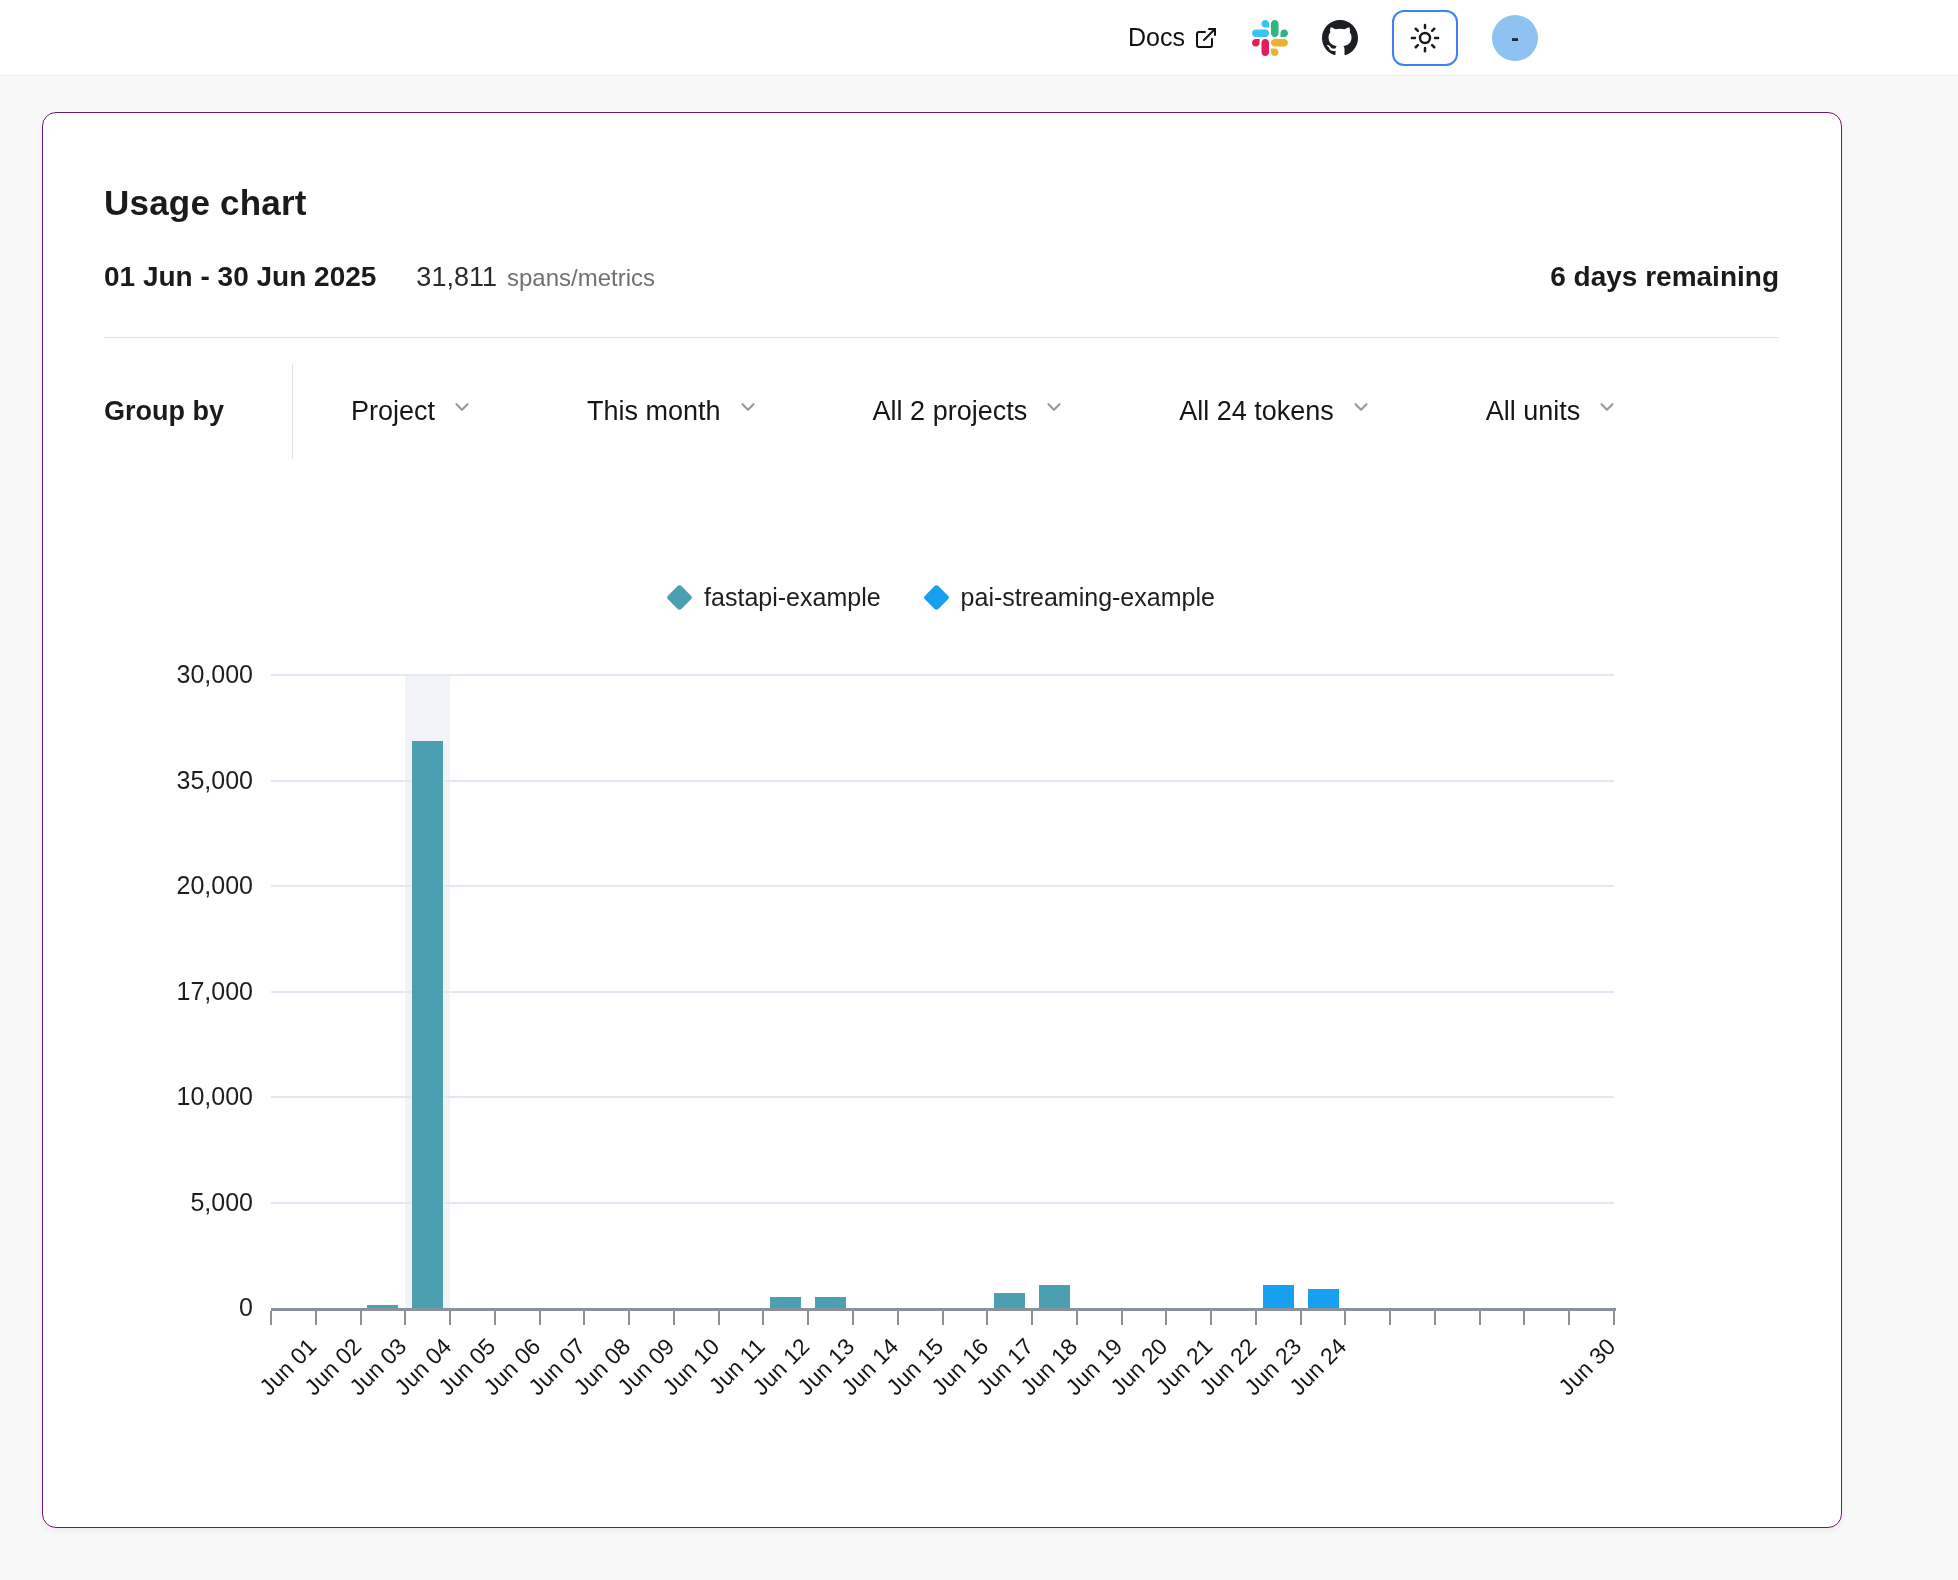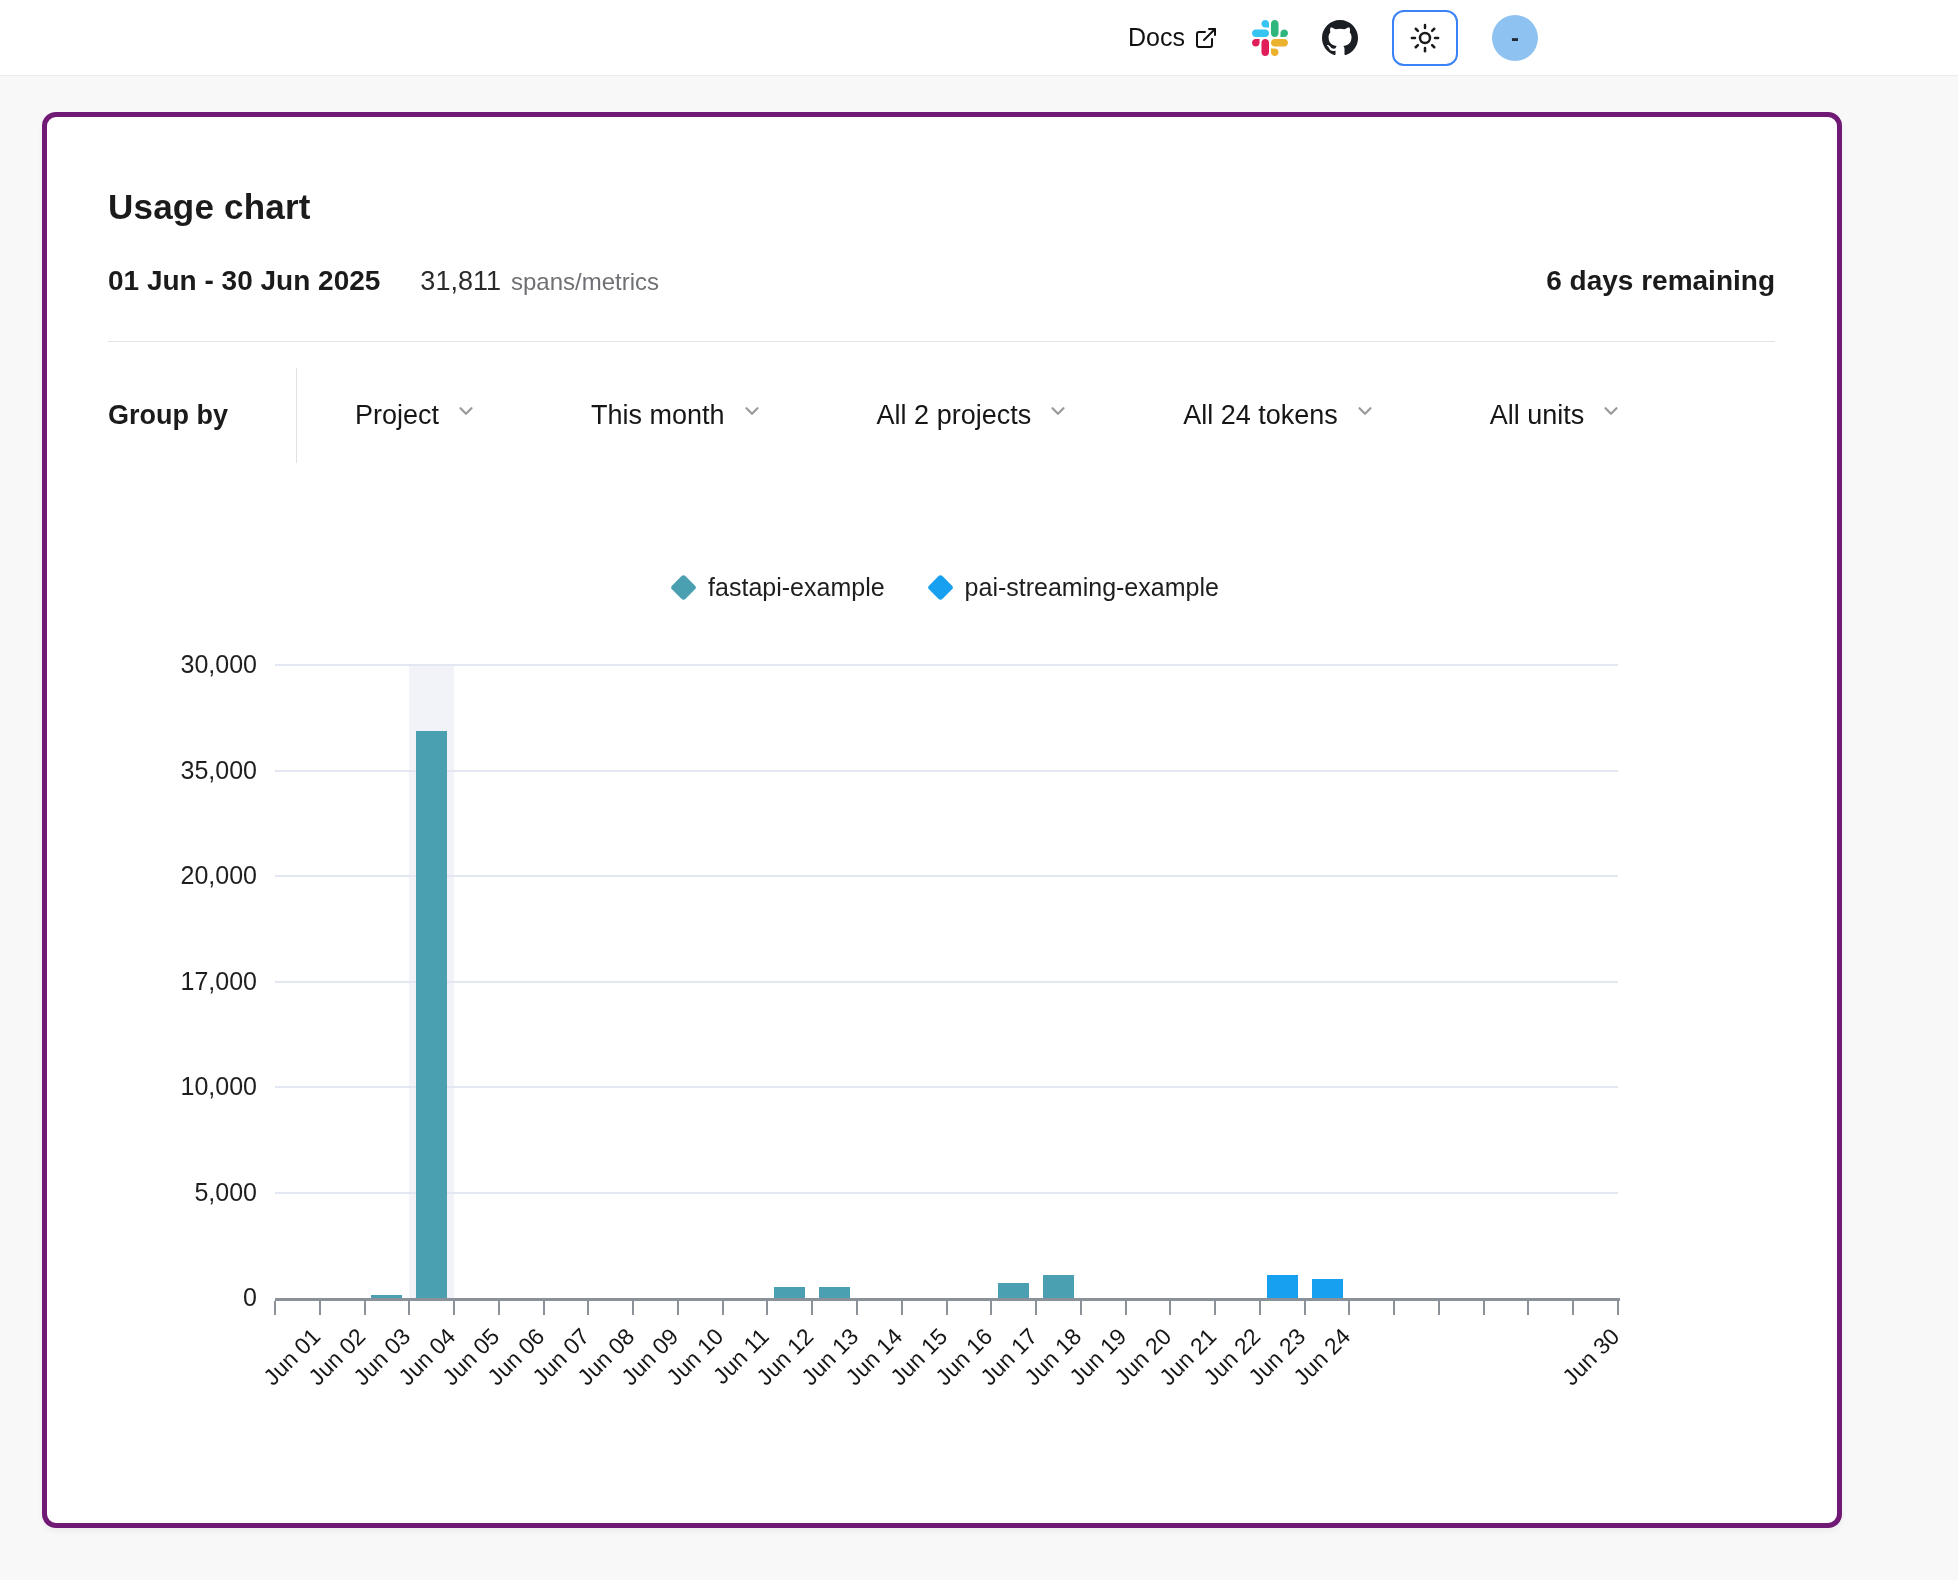--- a/index.html
+++ b/index.html
@@ -13,39 +13,39 @@
   .icon-btn { background:none; border:none; cursor:pointer; display:flex; align-items:center; justify-content:center; }
   .icon-btn svg { width:36px; height:36px; }
   .theme-toggle { width:66px; height:56px; border:2px solid #3b82f6; border-radius:12px; background:#fff;
                   display:flex; align-items:center; justify-content:center; cursor:pointer; }
   .theme-toggle svg { width:30px; height:30px; }
   .avatar { width:46px; height:46px; border-radius:50%; background:#8ec2f0; color:#1f2937;
             display:flex; align-items:center; justify-content:center; font-size:24px; font-weight:600; cursor:pointer; }
 
   
   .card { position:relative; width:1800px; height:1416px; margin:36px 0 0 42px; background:#fff;
-          border:5px solid #701a75; border-radius:14px; box-shadow:0 3px 6px rgba(0,0,0,.05); padding:48px 62px 0 61px; }
+          border:1px solid #701a75; border-radius:14px; box-shadow:0 3px 6px rgba(0,0,0,.05); padding:48px 62px 0 61px; }
   .card h1 { font-size:35px; font-weight:700; margin-top:22px; letter-spacing:.2px; }
   .stats-row { display:flex; align-items:baseline; margin-top:38px; }
   .date-range { font-size:28px; font-weight:700; }
   .total { font-size:27px; margin-left:40px; color:#2b2b2b; }
   .unit { font-size:24px; color:#6e7074; margin-left:10px; }
   .remaining { margin-left:auto; font-size:28px; font-weight:700; }
   .rule { border:none; border-top:1px solid #e4e4e6; margin-top:44px; }
 
   
   .filters { display:flex; align-items:center; margin-top:26px; height:95px; }
   .group-by { font-size:27px; font-weight:700; }
   .vdivider { width:1px; height:100%; background:#e2e2e4; margin:0 58px 0 68px; }
   .dropdown { background:none; border:none; cursor:pointer; display:flex; align-items:flex-start; gap:16px;
               font-size:27px; color:#161616; font-family:inherit; margin-right:114px; }
   .dropdown svg { width:22px; height:22px; }
 
   
-  .chart-area { position:absolute; left:0; top:430px; width:1798px; height:986px; }
+  .chart-area { position:absolute; left:0; top:444px; width:1798px; height:986px; }
   .legend { position:absolute; left:228px; top:26px; width:1343px; display:flex; justify-content:center; gap:46px; }
   .legend-item { display:flex; align-items:center; gap:15px; font-size:25px; color:#1e1e1e; cursor:pointer; }
   .diamond { width:19px; height:19px; transform:rotate(45deg); border-radius:3px; flex:0 0 auto; }
 
   #y-axis { position:absolute; left:0; top:0; width:210px; height:986px; }
   .y-tick-label { position:absolute; right:0; font-size:25px; color:#1e1e1e; }
 
   #plot { position:absolute; left:228px; top:118px; width:1343px; height:633px; }
   .gridline { position:absolute; height:2px; background:#e3e7f2; width:100%; }
   .highlight-band { position:absolute; background:#f1f3f9; }

